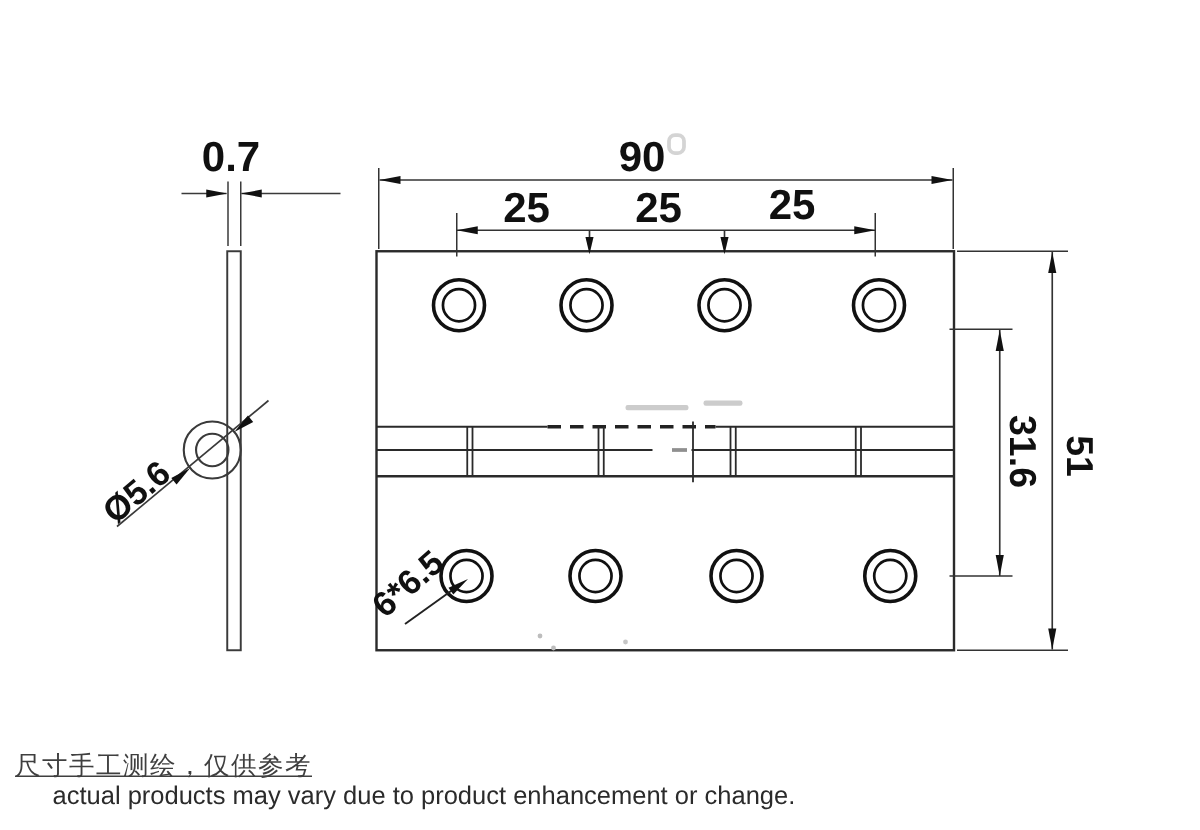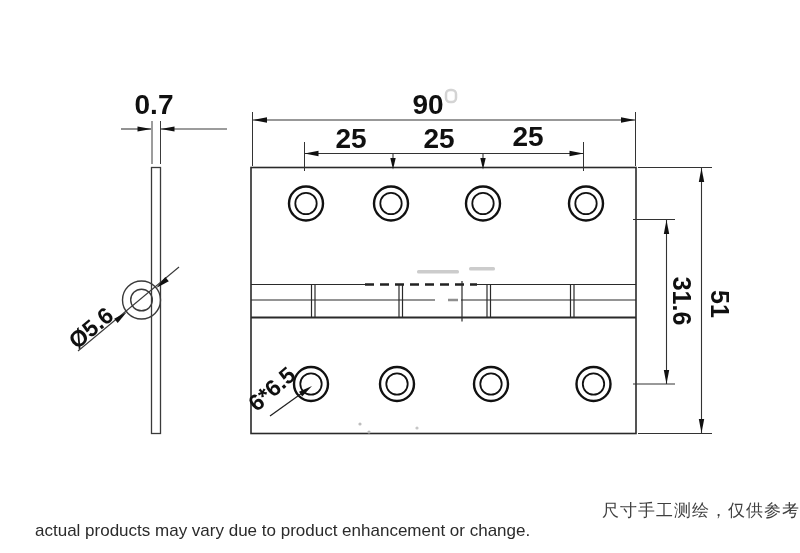--- a/index.html
+++ b/index.html
@@ -2,22 +2,22 @@
 <html><head>
 <meta charset="utf-8">
 <style>
   html,body{margin:0;padding:0;background:#ffffff;}
   .canvas{position:relative;width:800px;height:553px;background:#ffffff;overflow:hidden;
           font-family:"Liberation Sans", sans-serif;padding-left:21px;}
   svg text{font-family:"Liberation Sans","DejaVu Sans",sans-serif;}
   .dim-num{font-size:28px;font-weight:bold;fill:#101010;}
   .dim-num-sm{font-size:25px;font-weight:bold;fill:#101010;}
   .dim-num-diag{font-size:23px;font-weight:bold;fill:#101010;}
-  .caption-zh{position:absolute;left:10px;width:790px;top:499px;text-align:right;
-              font-size:17px;color:#3f3f3f;letter-spacing:1px;}
+  .caption-zh{position:absolute;left:10px;width:790px;top:499px;text-align:left;
+              font-size:17px;color:#3f3f3f;letter-spacing:1px;text-decoration:underline;}
   .caption-en{position:absolute;left:35px;width:765px;top:521px;text-align:left;
               font-size:17px;color:#2b2b2b;}
 </style>
 </head>
 <body>
 
 <div class="canvas">
 
 <svg width="800" height="553" viewBox="0 0 800 553">
 

